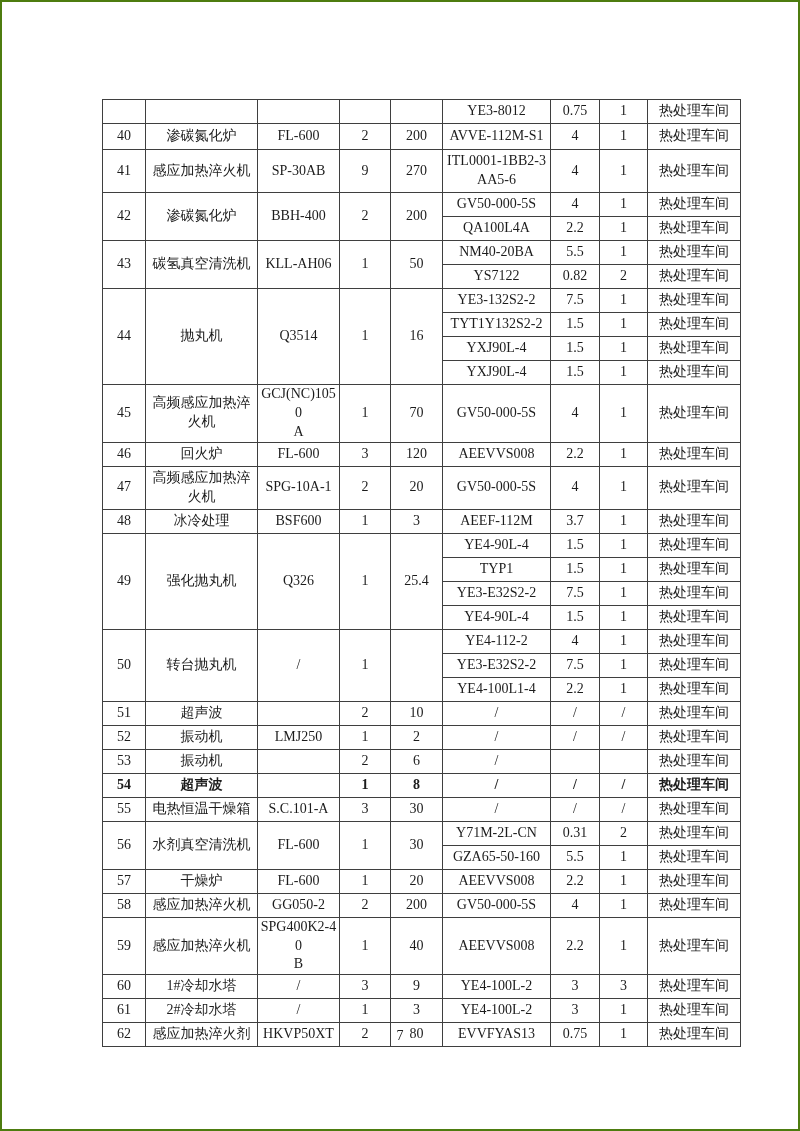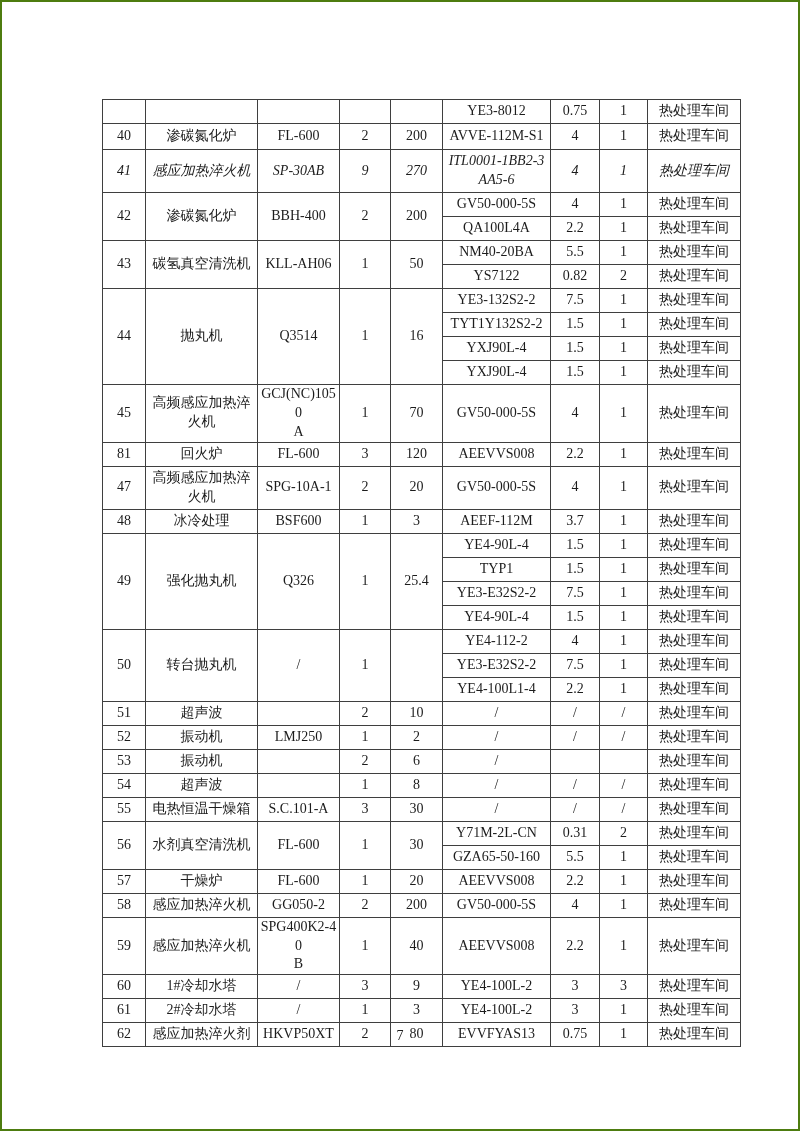--- a/index.html
+++ b/index.html
@@ -74,21 +74,21 @@
           <td>40</td>
           <td>渗碳氮化炉</td>
           <td>FL-600</td>
           <td>2</td>
           <td>200</td>
           <td>AVVE-112M-S1</td>
           <td>4</td>
           <td>1</td>
           <td>热处理车间</td>
         </tr>
-        <tr style="height: 43px; font-style: italic;">
+        <tr style="height: 43px;">
           <td>41</td>
           <td>感应加热淬火机</td>
           <td>SP-30AB</td>
           <td>9</td>
           <td>270</td>
           <td>ITL0001-1BB2-3
 AA5-6</td>
           <td>4</td>
           <td>1</td>
           <td>热处理车间</td>
@@ -162,21 +162,21 @@
           <td>GCJ(NC)1050
 A</td>
           <td>1</td>
           <td>70</td>
           <td>GV50-000-5S</td>
           <td>4</td>
           <td>1</td>
           <td>热处理车间</td>
         </tr>
         <tr style="height: 24px;">
-          <td>81</td>
+          <td>46</td>
           <td>回火炉</td>
           <td>FL-600</td>
           <td>3</td>
           <td>120</td>
           <td>AEEVVS008</td>
           <td>2.2</td>
           <td>1</td>
           <td>热处理车间</td>
         </tr>
         <tr style="height: 43px;">
@@ -279,21 +279,21 @@
           <td>53</td>
           <td>振动机</td>
           <td></td>
           <td>2</td>
           <td>6</td>
           <td>/</td>
           <td></td>
           <td></td>
           <td>热处理车间</td>
         </tr>
-        <tr style="height: 24px;">
+        <tr style="height: 24px; font-weight: bold;">
           <td>54</td>
           <td>超声波</td>
           <td></td>
           <td>1</td>
           <td>8</td>
           <td>/</td>
           <td>/</td>
           <td>/</td>
           <td>热处理车间</td>
         </tr>

